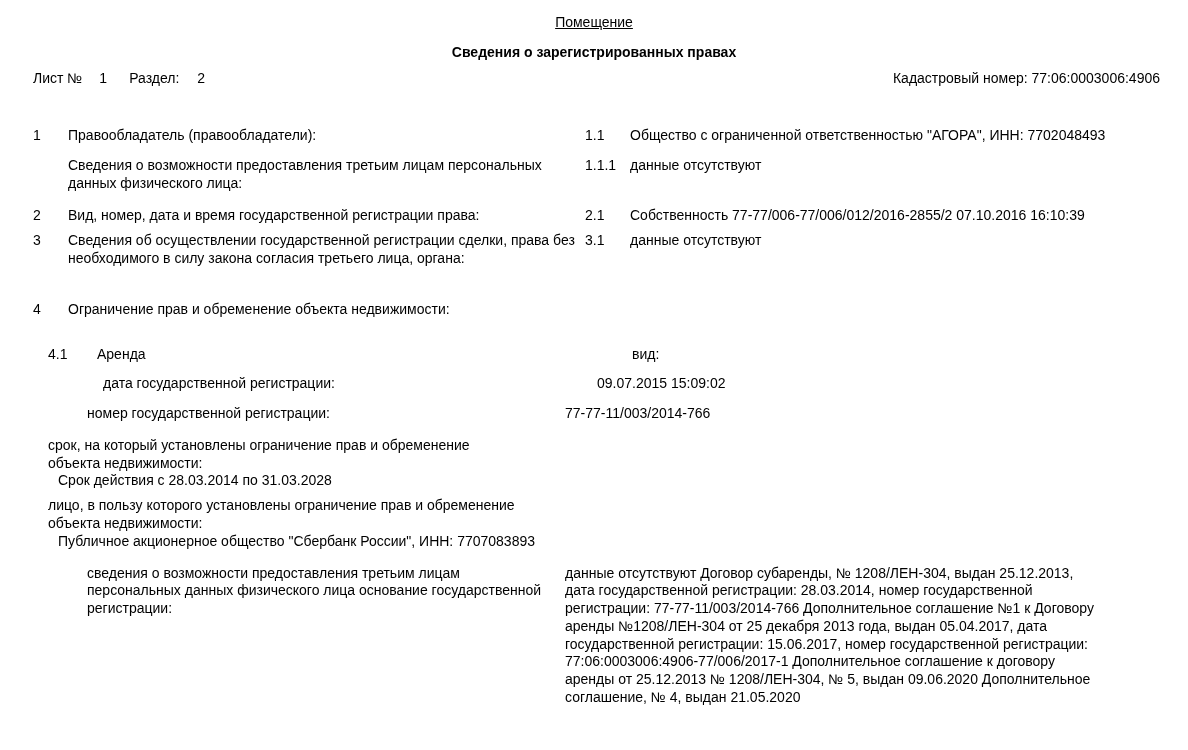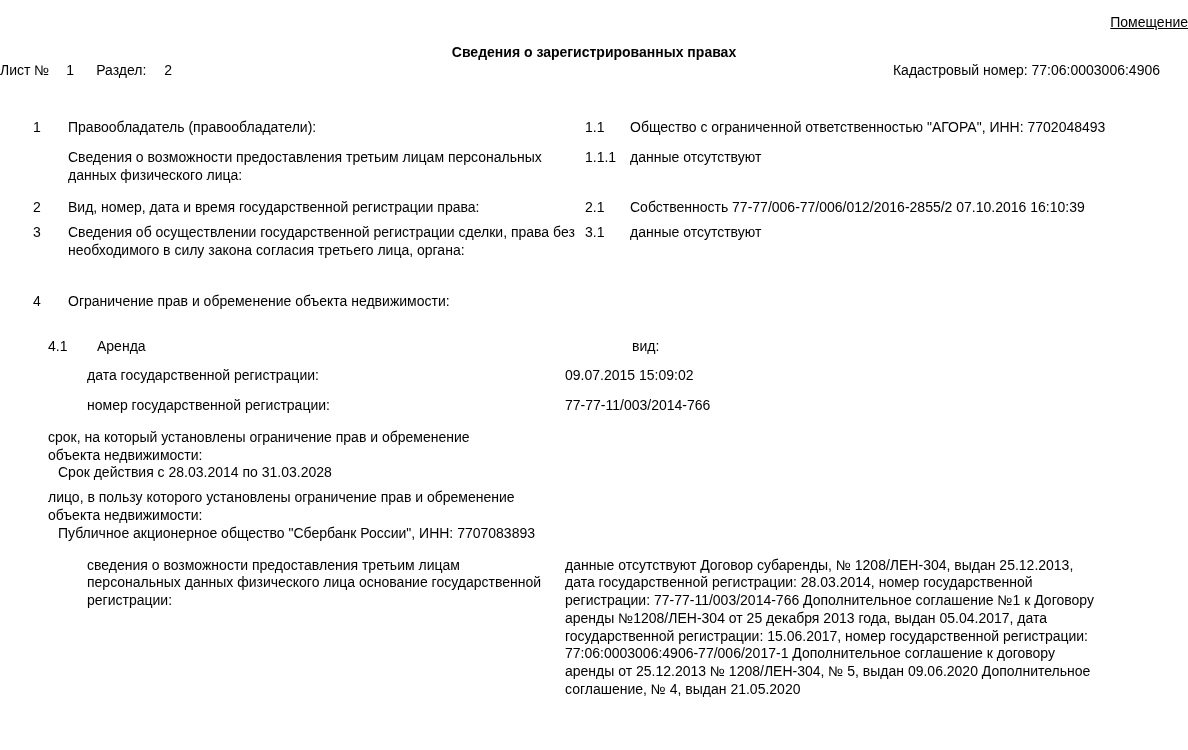--- a/index.html
+++ b/index.html
@@ -6,25 +6,25 @@
   body {
     width: 1188px;
     height: 750px;
     background: #ffffff;
     color: #000000;
     font-family: "Liberation Sans", sans-serif;
     font-size: 14px;
     line-height: 1.27;
     overflow: hidden;
   }
-  .doc-title { text-align: right; margin-top: 14px; }
+  .doc-title { text-align: center; margin-top: 14px; }
   .doc-title .u { text-decoration: underline; }
   .doc-subtitle { text-align: center; font-weight: bold; margin-top: 12px; }
 
-  .meta { display: flex; justify-content: space-between; padding-right: 28px; }
+  .meta { display: flex; justify-content: space-between; margin-top: 8px; padding-left: 33px; padding-right: 28px; }
   .meta-left { white-space: nowrap; }
   .meta-right { white-space: nowrap; }
   .mv1 { margin-left: 17px; }
   .ml2 { margin-left: 22px; }
   .mv2 { margin-left: 18px; }
 
   .row { display: flex; align-items: flex-start; padding-left: 33px; }
   .cell { flex: 0 0 auto; }
   .num   { width: 35px; }
   .label { width: 515px; }
@@ -35,21 +35,21 @@
   .snum   { width: 39px; }
   .slabel { width: 468px; }
   .svalue { width: 535px; margin-left: 10px; }
 
   .r1  { margin-top: 40px; }
   .r1b { margin-top: 12px; }
   .r2  { margin-top: 14px; }
   .r3  { margin-top: 8px; }
   .r4  { margin-top: 33px; }
   .s1  { margin-top: 27px; }
-  .s2  { margin-top: 12px; }
+  .s2  { margin-top: 12px; gap: 16px; }
   .s3  { margin-top: 12px; }
   .s4  { margin-top: 14px; flex-direction: column; }
   .s5  { margin-top: 7px; flex-direction: column; }
   .s6  { margin-top: 14px; }
 </style>
 </head>
 <body>
 
 <div class="page">
 

